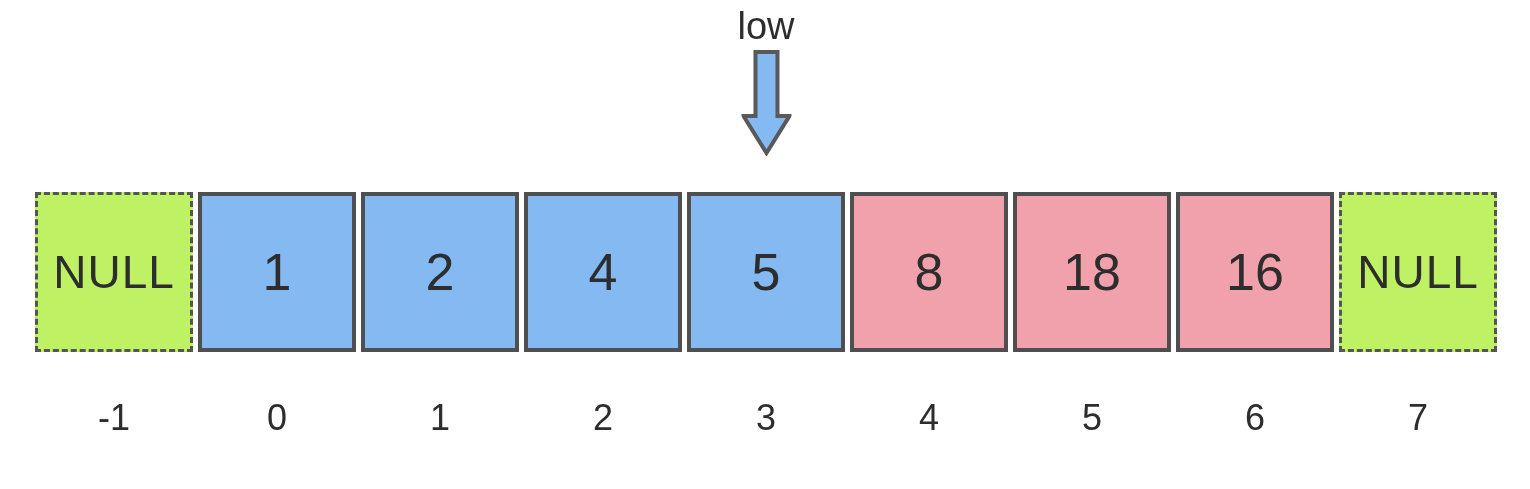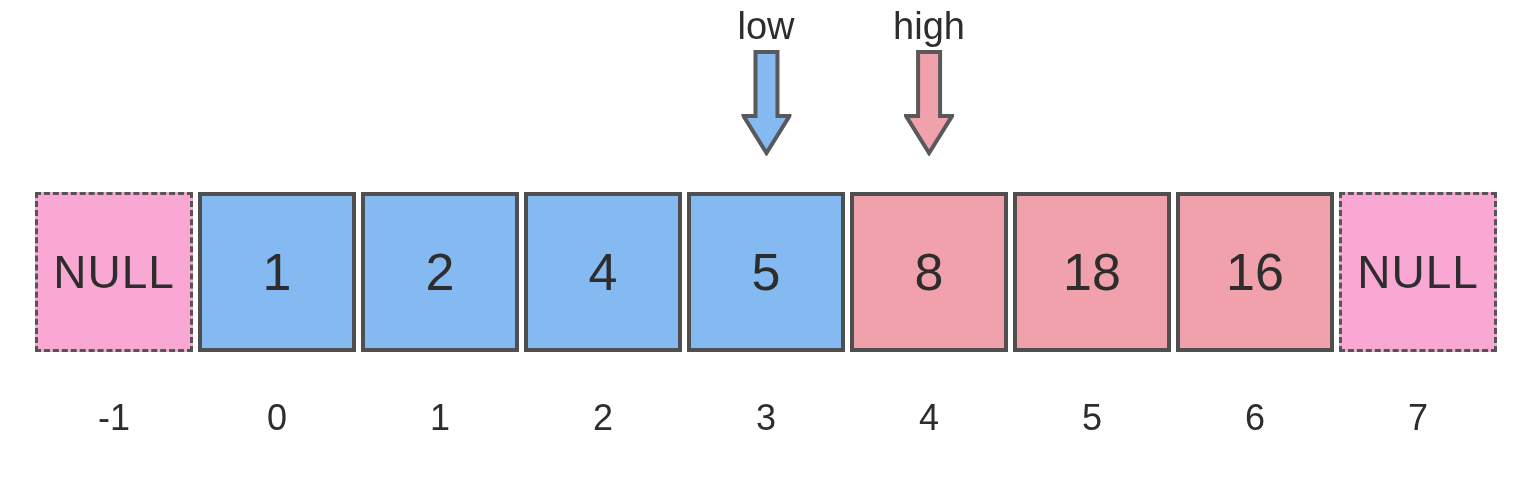--- a/index.html
+++ b/index.html
@@ -46,21 +46,21 @@
     align-items: center;
     justify-content: center;
     font-size: 52px;
     color: #2d2d2d;
     background: #ffffff;
   }
   .cell.low  { background: #85b9f1; }
   .cell.high { background: #f0a1ab; }
   .cell.null {
     border: 3px dashed #555555;
-    background: #f9a8d4;
+    background: #bef264;
     font-size: 46px;
     letter-spacing: 1px;
   }
   .index-row {
     position: absolute;
     left: 35px;
     top: 396px;
     display: flex;
     gap: 5px;
   }
@@ -76,26 +76,20 @@
 <body>
 
 <div class="canvas">
   <div class="pointer-layer">
       <div class="pointer" style="left: 766px;">
         <div class="pointer-label">low</div>
         <svg width="50" height="106" viewBox="0 0 50 106">
           <polygon points="14,2 36,2 36,66 48,66 25,103 2,66 14,66" fill="#85b9f1" stroke="#595959" stroke-width="4" stroke-linejoin="miter"></polygon>
         </svg>
       </div>
-      <div class="pointer" style="left: 929px;">
-        <div class="pointer-label">high</div>
-        <svg width="50" height="106" viewBox="0 0 50 106">
-          <polygon points="14,2 36,2 36,66 48,66 25,103 2,66 14,66" fill="#f0a1ab" stroke="#595959" stroke-width="4" stroke-linejoin="miter"></polygon>
-        </svg>
-      </div>
     </div>
   <div class="array-row">
       <div class="cell null">NULL</div>
       <div class="cell low">1</div>
       <div class="cell low">2</div>
       <div class="cell low">4</div>
       <div class="cell low">5</div>
       <div class="cell high">8</div>
       <div class="cell high">18</div>
       <div class="cell high">16</div>

